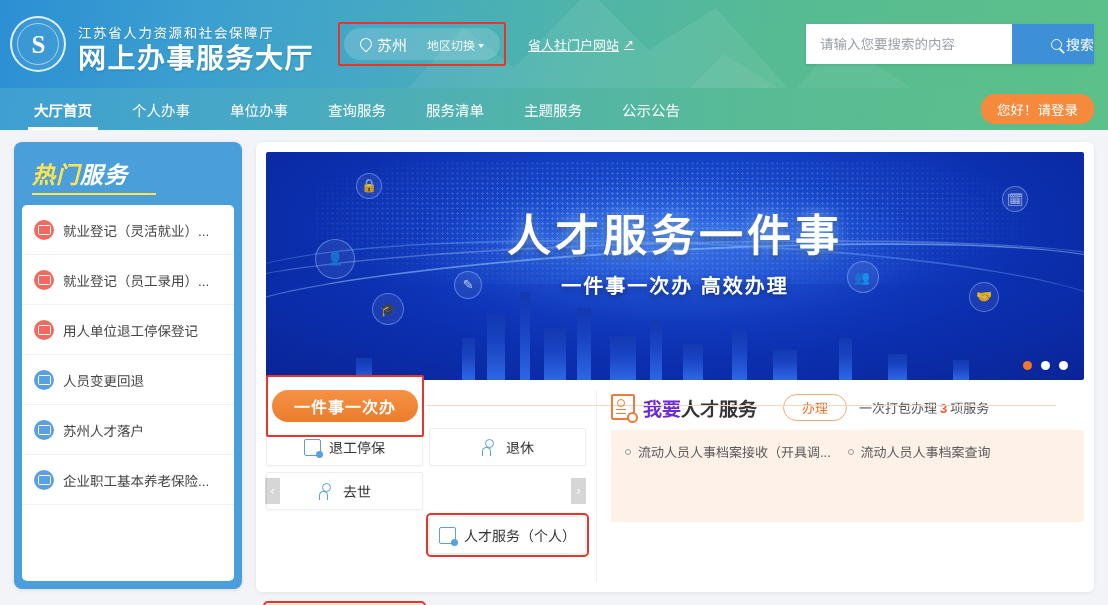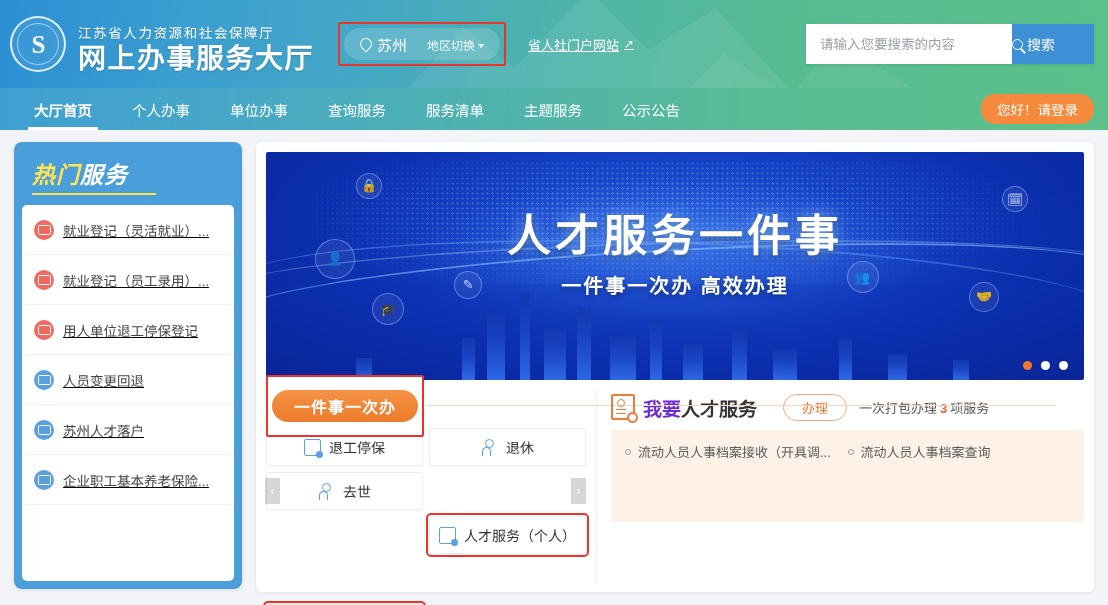--- a/index.html
+++ b/index.html
@@ -113,21 +113,21 @@
     flex: 1; border: none; outline: none;
     background: #fff; padding: 0 14px;
     font-size: 13.5px; color: #333;
     font-family: "Liberation Sans", sans-serif;
   }
   .search-input::placeholder { color: #9aa0a6; }
   .search-btn {
     width: 82px; border: none; cursor: pointer;
     background: #3d8fd6; color: #fff;
     font-size: 14px;
-    display: flex; align-items: center; justify-content: flex-start; gap: 4px;
+    display: flex; align-items: center; justify-content: flex-end; gap: 4px;
     font-family: Liberation Serif, serif;
   }
   .mag-icon {
     width: 11px; height: 11px; border: 1.8px solid #fff; border-radius: 50%;
     position: relative; flex: 0 0 auto;
   }
   .mag-icon::after {
     content: ""; position: absolute; right: -4px; bottom: -3px;
     width: 6px; height: 1.8px; background: #fff; transform: rotate(45deg);
   }
@@ -189,21 +189,21 @@
   }
   .sidebar-title .t2 {
     font-size: 23px; font-weight: bold; color: #ffffff;
     font-style: italic; letter-spacing: 1px;
   }
   .sidebar-title .underline {
     margin-top: 3px; width: 124px; height: 2px; background: #ffe352;
   }
   .sidebar-list {
     background: #fff; border-radius: 5px;
-    flex: 1; overflow: hidden; text-decoration: underline;
+    flex: 1; overflow: hidden;
   }
   .hot-item {
     display: flex; align-items: center;
     height: 50px; padding: 0 12px;
     border-bottom: 1px solid #f0f2f4;
     cursor: pointer;
   }
   .hot-icon {
     width: 20px; height: 20px; flex: 0 0 20px;
     border-radius: 50%;

